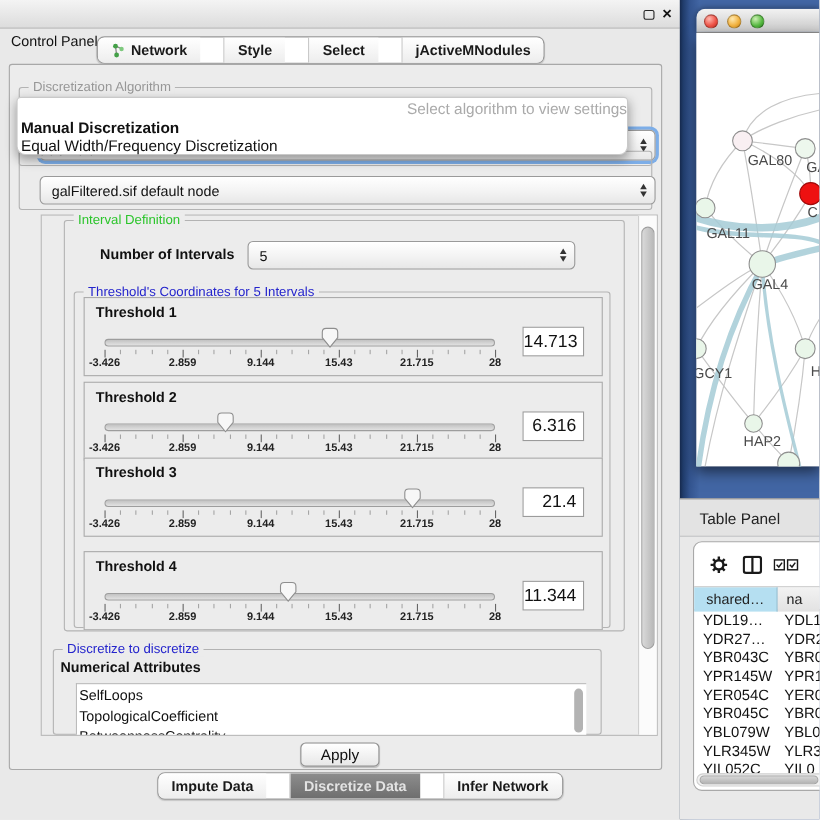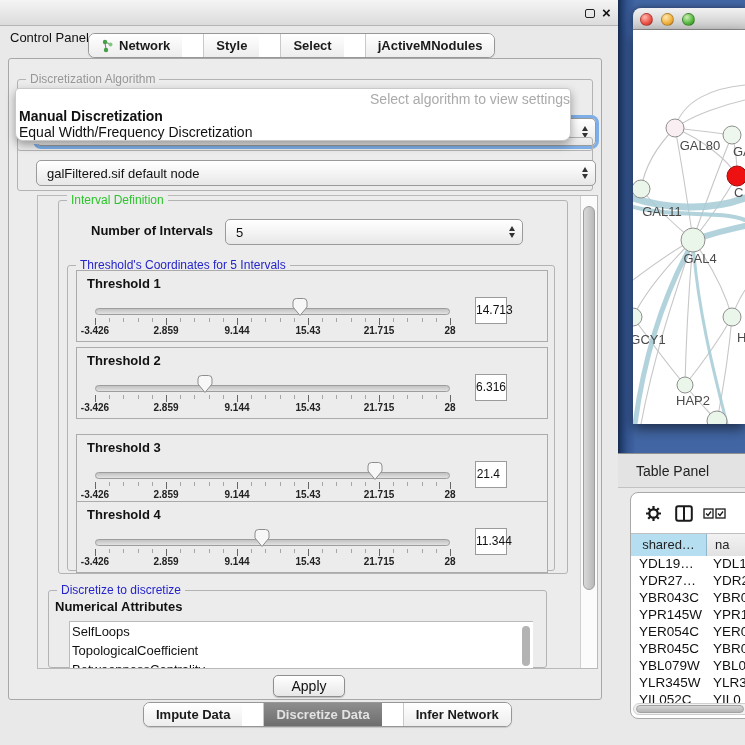--- a/index.html
+++ b/index.html
@@ -63,22 +63,22 @@
   .boldlabel{position:absolute;font-size:13px;font-weight:bold;color:#111;}
 
   .tpanel{position:absolute;left:8px;width:472px;height:72px;border:1px solid #ababab;background:#ececec;}
   .tpanel .tlabel{position:absolute;left:10px;top:5px;font-size:13px;font-weight:bold;color:#111;}
   .track{position:absolute;left:18px;top:37px;width:355px;height:7px;border:1px solid #9d9d9d;
     border-radius:4px;background:linear-gradient(#c2c2c2,#e2e2e2);}
   .tick{position:absolute;width:1px;background:#8a8a8a;}
   .ticklabel{position:absolute;top:54px;font-size:10px;font-weight:bold;color:#222;
     transform:translateX(-50%);white-space:nowrap;}
   .thumb{position:absolute;top:26px;width:18px;height:20px;}
-  .valuebox{position:absolute;left:398px;top:26px;width:32px;height:27px;background:#fff;
-    border:1px solid #9b9b9b;font-size:12px;color:#111;text-align:right;line-height:25px;padding-right:6px;}
+  .valuebox{position:absolute;left:398px;top:26px;width:56px;height:27px;background:#fff;
+    border:1px solid #9b9b9b;font-size:16px;color:#111;text-align:right;line-height:25px;padding-right:6px;}
 
   #attr-list{position:absolute;left:20px;top:30px;width:464px;height:47px;background:#fff;
     border-top:1px solid #bbb;border-left:1px solid #bbb;overflow:hidden;}
   .attr-item{font-size:13px;color:#111;line-height:19px;padding-left:2px;white-space:nowrap;}
   #attr-thumb{position:absolute;right:3px;top:4px;width:8px;height:40px;background:#b3b3b3;border-radius:4px;}
 
   #apply-btn{left:264px;top:616px;width:72px;height:22px;background:linear-gradient(#ffffff,#e7e7e7);
     border:1px solid #8f8f8f;border-radius:5px;font-size:14px;color:#111;text-align:center;
     line-height:20px;box-shadow:0 1px 1px rgba(0,0,0,.2);}
 
@@ -271,21 +271,21 @@
                 <div class="ticklabel" style="left: 89px;">2.859</div>
                 <div class="ticklabel" style="left: 160px;">9.144</div>
                 <div class="ticklabel" style="left: 231px;">15.43</div>
                 <div class="ticklabel" style="left: 302px;">21.715</div>
                 <div class="ticklabel" style="left: 373px;">28</div>
                 <div class="thumb" style="left: 119.049px;"><svg width="18" height="20" viewBox="0 0 18 20">
                     <path d="M2,5 Q2,1.5 5.5,1.5 L12.5,1.5 Q16,1.5 16,5 L16,10 L9,18.5 L2,10 Z" fill="#f7f7f7" stroke="#8e8e8e" stroke-width="1"></path>
                   </svg></div>
                 <div class="valuebox">6.316</div>
               </div>
-              <div class="tpanel" style="top: 168px;">
+              <div class="tpanel" style="top: 150px;">
                 <div class="tlabel">Threshold 3</div>
                 <div class="track"></div>
                 <div class="tick" style="left: 18px; top: 47px; height: 7px; background: rgb(102, 102, 102);"></div>
                 <div class="tick" style="left: 32.2px; top: 47px; height: 4px; background: rgb(165, 165, 165);"></div>
                 <div class="tick" style="left: 46.4px; top: 47px; height: 4px; background: rgb(165, 165, 165);"></div>
                 <div class="tick" style="left: 60.6px; top: 47px; height: 4px; background: rgb(165, 165, 165);"></div>
                 <div class="tick" style="left: 74.8px; top: 47px; height: 4px; background: rgb(165, 165, 165);"></div>
                 <div class="tick" style="left: 89px; top: 47px; height: 7px; background: rgb(102, 102, 102);"></div>
                 <div class="tick" style="left: 103.2px; top: 47px; height: 4px; background: rgb(165, 165, 165);"></div>
                 <div class="tick" style="left: 117.4px; top: 47px; height: 4px; background: rgb(165, 165, 165);"></div>

